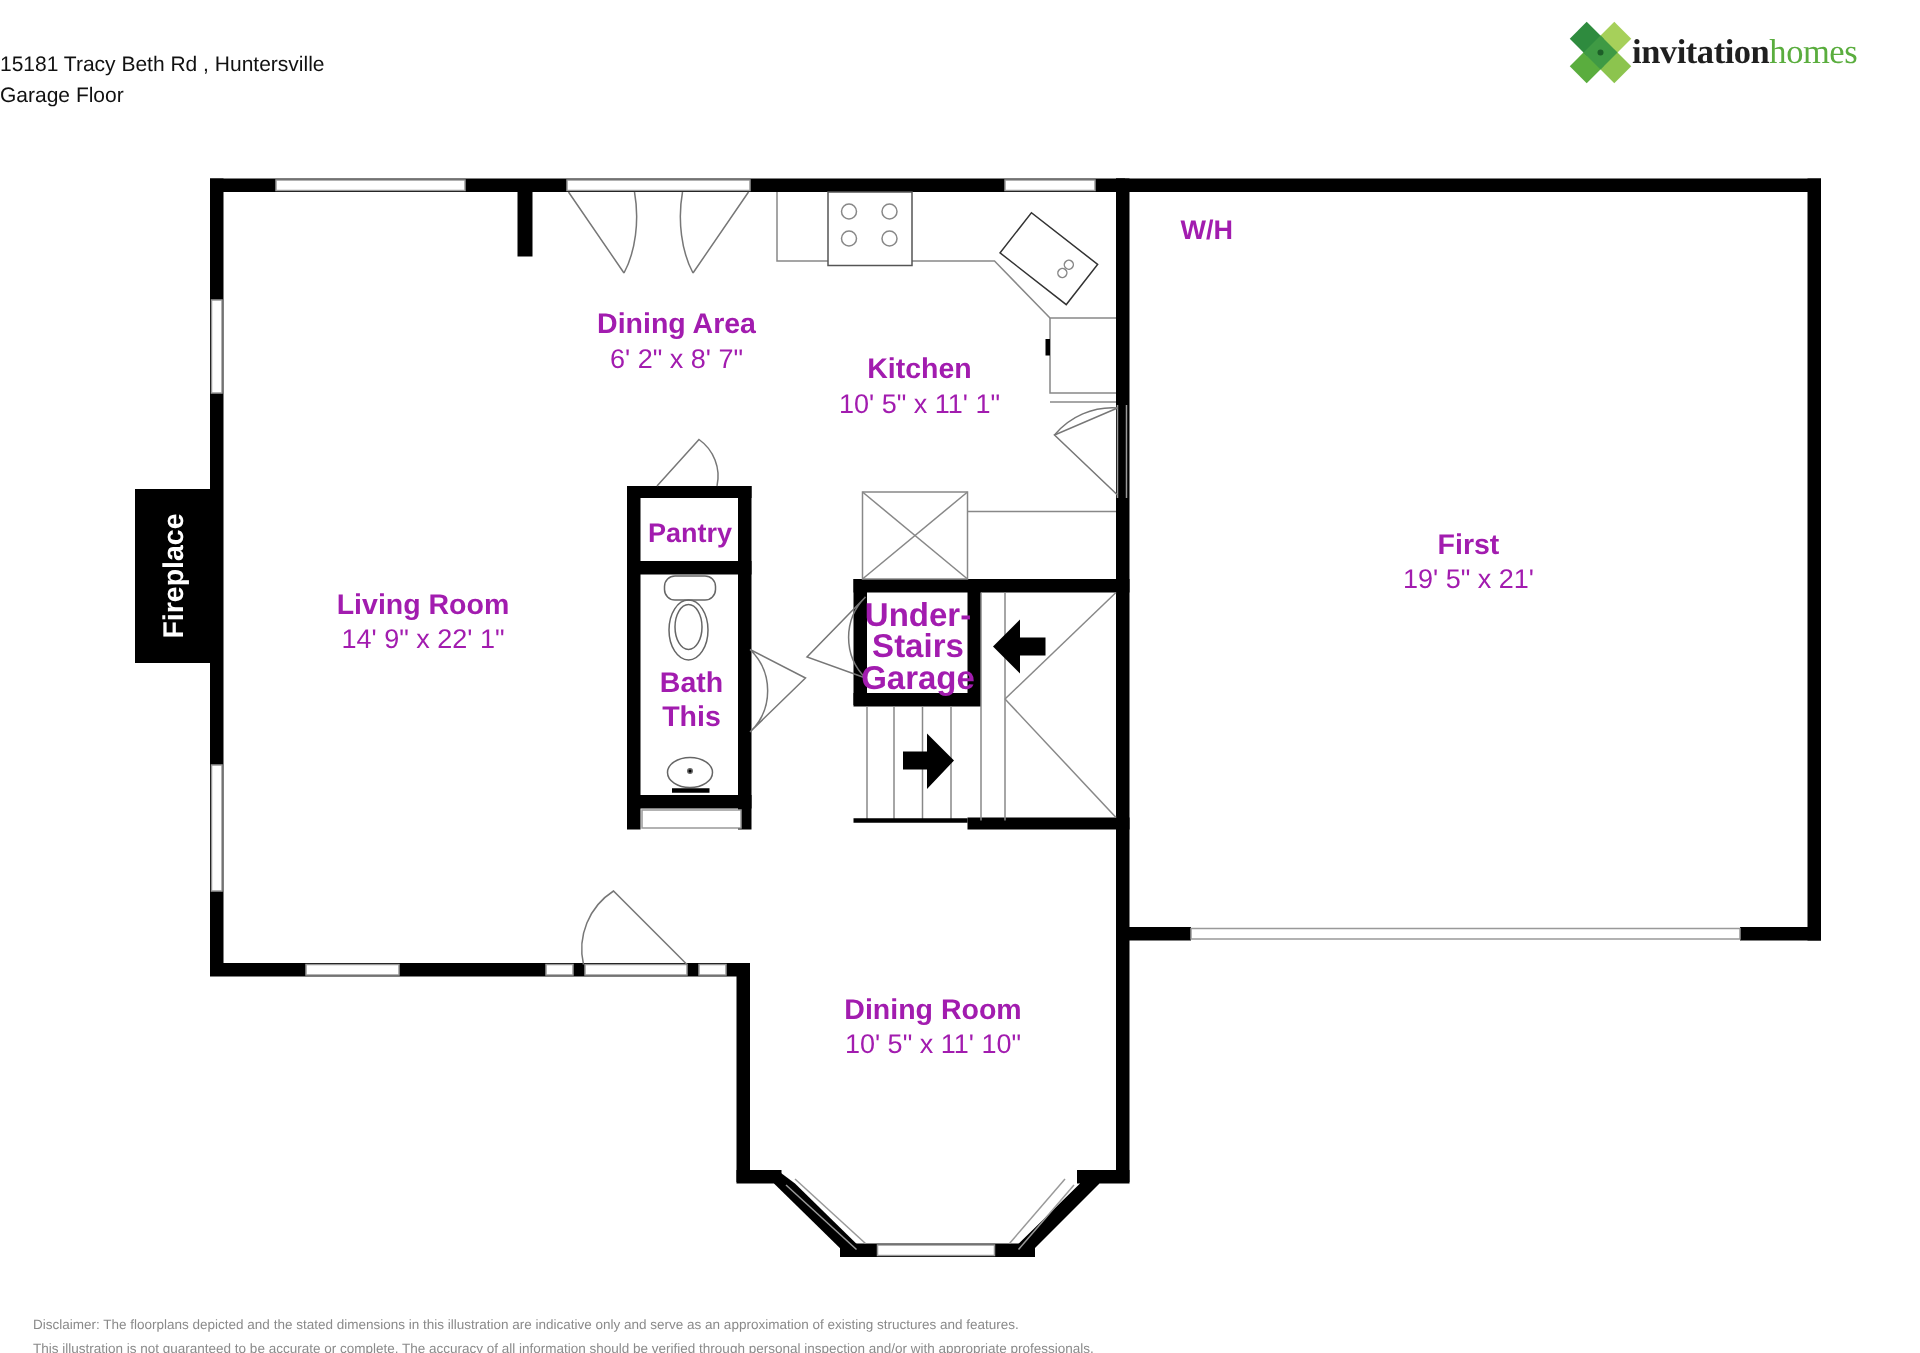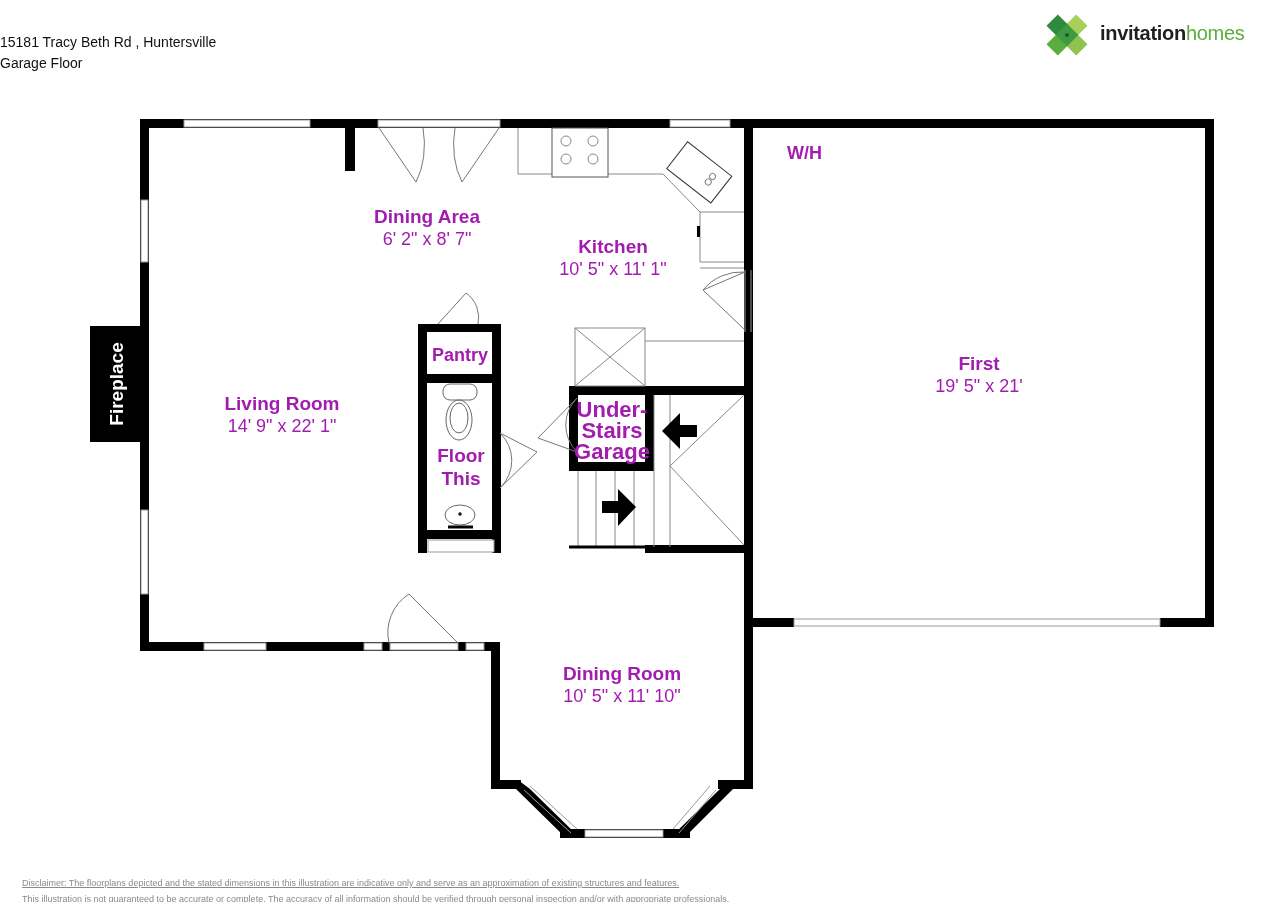--- a/index.html
+++ b/index.html
@@ -1,31 +1,31 @@
 <!DOCTYPE html>
 <html><head>
 <meta charset="utf-8">
 <style>
   html, body { margin: 0; padding: 0; background: #ffffff; }
   body { width: 1280px; height: 902px; position: relative; overflow: hidden; font-family: "Liberation Sans", sans-serif; }
   .hdr { position: absolute; left: 0; top: 0; font-size: 14px; color: #111; line-height: 21px; margin-top: 32px; }
   .hdr div { white-space: nowrap; }
   .logo { position: absolute; left: 1044px; top: 12px; width: 236px; height: 48px; }
-  .logo-text { position: absolute; left: 56px; top: 10px; font-size: 20px; font-weight: bold; letter-spacing: -0.3px; white-space: nowrap; }
+  .logo-text { position: absolute; left: 44px; top: 10px; font-size: 23px; font-weight: bold; letter-spacing: -0.3px; white-space: nowrap; font-family: Liberation Serif, serif; }
   .logo-text .w1 { color: #1f1f1f; }
   .logo-text .w2 { color: #5aad3e; font-weight: normal; }
   .plan { position: absolute; left: 0; top: 0; width: 1280px; height: 902px; }
   .lbl { position: absolute; text-align: center; color: #a21caf; white-space: nowrap; transform: translateX(-50%); }
   .lbl .nm { font-weight: bold; font-size: 19px; line-height: 23px; }
   .lbl .dim { font-size: 18px; line-height: 22px; }
   .small-lbl { font-weight: bold; font-size: 18px; line-height: 21px; }
   .fireplace { position: absolute; left: 90px; top: 326px; width: 54px; height: 116px; background: #000; }
   .fireplace span { position: absolute; left: 50%; top: 50%; transform: translate(-50%,-50%) rotate(-90deg); color: #fff; font-weight: bold; font-size: 19px; white-space: nowrap; }
   .disc { position: absolute; left: 22px; top: 875px; font-size: 9px; color: #8a8a8a; line-height: 16px; }
-  .disc div { white-space: nowrap; text-decoration: underline; }
+  .disc div { white-space: nowrap; }
 </style>
 </head>
 <body>
 
 <div class="hdr">
   <div>15181 Tracy Beth Rd , Huntersville</div>
   <div>Garage Floor</div>
 </div>
 
 <div class="logo">
@@ -165,40 +165,40 @@
 </svg>
 
 <div class="fireplace">
   <span>Fireplace</span>
 </div>
 
 <div class="lbl" style="left:282px; top:392px;">
   <div class="nm">Living Room</div>
   <div class="dim">14' 9" x 22' 1"</div>
 </div>
-<div class="lbl" style="left:427px; top:205px;">
+<div class="lbl" style="left:451px; top:205px;">
   <div class="nm">Dining Area</div>
   <div class="dim">6' 2" x 8' 7"</div>
 </div>
 <div class="lbl" style="left:613px; top:235px;">
   <div class="nm">Kitchen</div>
   <div class="dim">10' 5" x 11' 1"</div>
 </div>
 <div class="lbl" style="left:979px; top:352px;">
   <div class="nm">First</div>
   <div class="dim">19' 5" x 21'</div>
 </div>
 <div class="lbl" style="left:622px; top:662px;">
   <div class="nm">Dining Room</div>
   <div class="dim">10' 5" x 11' 10"</div>
 </div>
 
 <div class="lbl small-lbl" style="left:460px; top:345px;">Pantry</div>
 <div class="lbl small-lbl" style="left:461px; top:444px; font-size:19px; line-height:23px;">
-  <div>Floor</div>
+  <div>Bath</div>
   <div>This</div>
 </div>
 <div class="lbl small-lbl" style="left:612px; top:399px; font-size:22px; line-height:21px;">
   <div>Under-</div>
   <div>Stairs</div>
   <div>Garage</div>
 </div>
 <div class="lbl small-lbl" style="left:787px; top:143px; transform:none;">W/H</div>
 
 <div class="disc">

